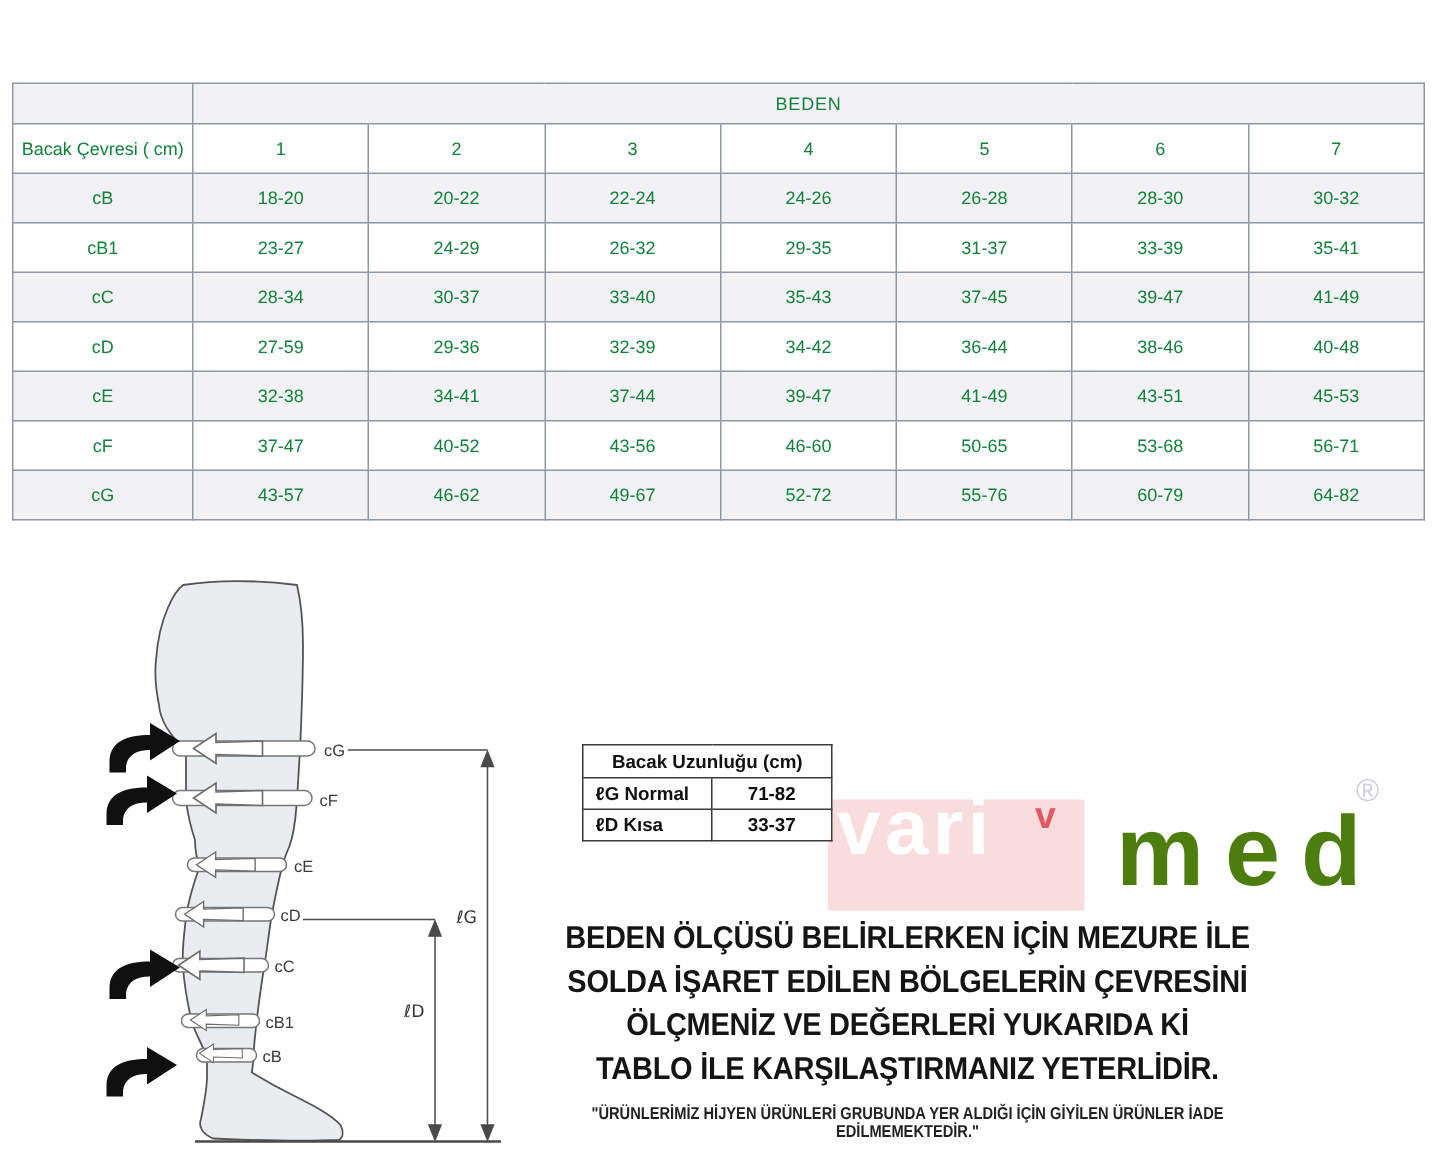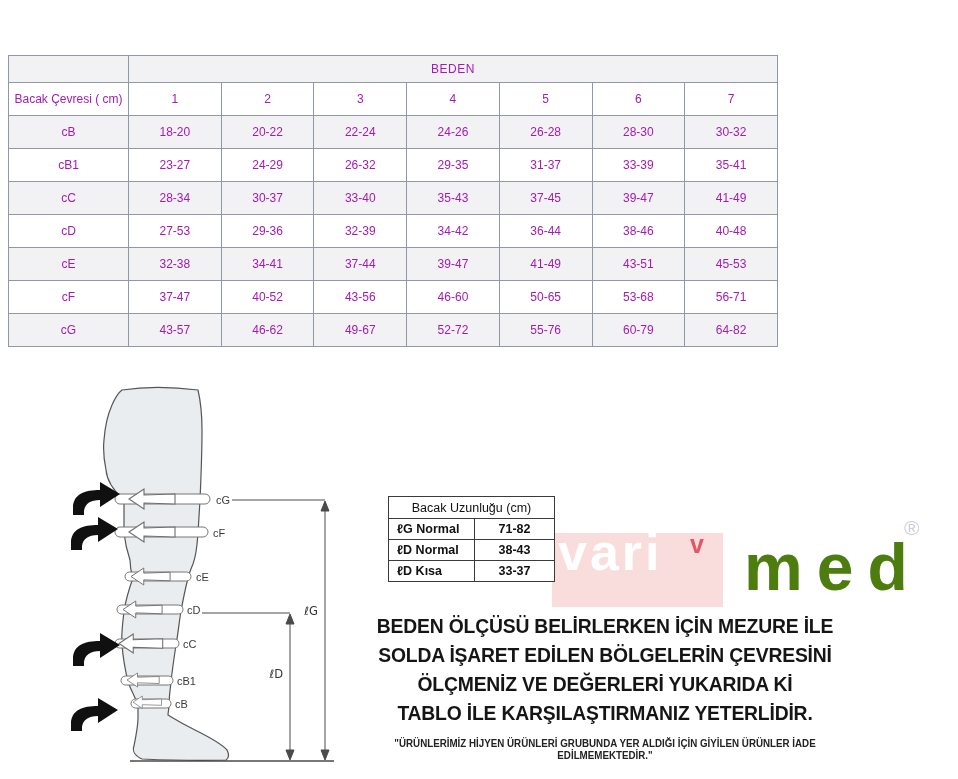--- a/index.html
+++ b/index.html
@@ -5,39 +5,39 @@
   html,body{margin:0;padding:0;background:#fff;}
   #canvas{position:relative;width:958px;height:779px;background:#ffffff;overflow:hidden;
           font-family:"Liberation Sans",sans-serif;}
 
   
   .title-row{position:absolute;left:8px;top:6px;display:flex;align-items:center;}
   .title-bar{width:7px;height:21px;background:#c6c6cb;margin-right:15px;}
   .page-title{font-size:20px;font-weight:700;color:#2c3859;letter-spacing:2.5px;}
 
   
-  .size-table{position:absolute;left:8px;top:55px;width:770px;border-collapse:collapse;
-              table-layout:fixed;font-size:12px;color:#a21caf;}
+  .size-table{position:absolute;left:8px;top:55px;width:942px;border-collapse:collapse;
+              table-layout:fixed;font-size:12px;color:#15803d;}
   .size-table td,.size-table th{border:1px solid #9097a6;text-align:center;
               font-weight:400;padding:0;}
   .size-table .r-span{height:27px;}
   .size-table .r-head{height:33px;}
   .size-table .r-data{height:33px;}
   .size-table .striped{background:#f2f2f4;}
   .size-table .rowhead{font-size:12px;margin-left:31px;}
   .size-table .beden-cell{letter-spacing:.5px;}
 
   
   .leg-svg{position:absolute;left:50px;top:378px;}
 
   
   .len-table{position:absolute;left:388px;top:496px;width:167px;border-collapse:collapse;
              font-size:12.5px;color:#111;z-index:3;background:#fff;}
   .len-table td,.len-table th{border:1.5px solid #3a3a3a;padding:0;}
-  .len-table th{height:21px;font-weight:400;text-align:center;font-size:12.5px;}
+  .len-table th{height:21px;font-weight:700;text-align:center;font-size:12.5px;}
   .len-table .lbl{height:20px;text-align:left;padding-left:8px;font-weight:600;width:77px;margin-top:36px;}
   .len-table .val{height:20px;text-align:center;font-weight:700;}
 
   
   .wm{position:absolute;left:552px;top:516px;z-index:1;}
   .wm-box{position:absolute;left:0;top:17px;width:171px;height:74px;background:#f9dcdc;}
   .wm-vari{position:absolute;left:6px;top:6px;font-size:52px;font-weight:700;color:#ffffff;
            letter-spacing:3px;line-height:60px;}
   .wm-caret{position:absolute;left:138px;top:17px;font-size:25px;font-weight:800;
             color:#e25762;line-height:22px;}
@@ -110,21 +110,21 @@
         <td>28-34</td>
         <td>30-37</td>
         <td>33-40</td>
         <td>35-43</td>
         <td>37-45</td>
         <td>39-47</td>
         <td>41-49</td>
       </tr>
       <tr class="r-data">
         <td class="rowhead">cD</td>
-        <td>27-53</td>
+        <td>27-59</td>
         <td>29-36</td>
         <td>32-39</td>
         <td>34-42</td>
         <td>36-44</td>
         <td>38-46</td>
         <td>40-48</td>
       </tr>
       <tr class="r-data striped">
         <td class="rowhead">cE</td>
         <td>32-38</td>
@@ -240,24 +240,20 @@
   <table class="len-table">
     <tbody>
       <tr>
         <th colspan="2">Bacak Uzunluğu (cm)</th>
       </tr>
       <tr>
         <td class="lbl">ℓG Normal</td>
         <td class="val">71-82</td>
       </tr>
       <tr>
-        <td class="lbl">ℓD Normal</td>
-        <td class="val">38-43</td>
-      </tr>
-      <tr>
         <td class="lbl">ℓD Kısa</td>
         <td class="val">33-37</td>
       </tr>
     </tbody>
   </table>
 
   <div class="instruction">
     <div>BEDEN ÖLÇÜSÜ BELİRLERKEN İÇİN MEZURE İLE</div>
     <div>SOLDA İŞARET EDİLEN BÖLGELERİN ÇEVRESİNİ</div>
     <div>ÖLÇMENİZ VE DEĞERLERİ YUKARIDA Kİ</div>

